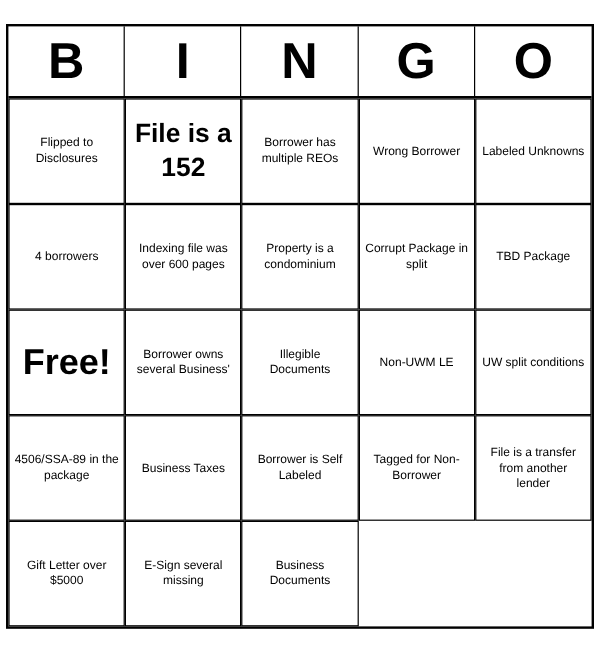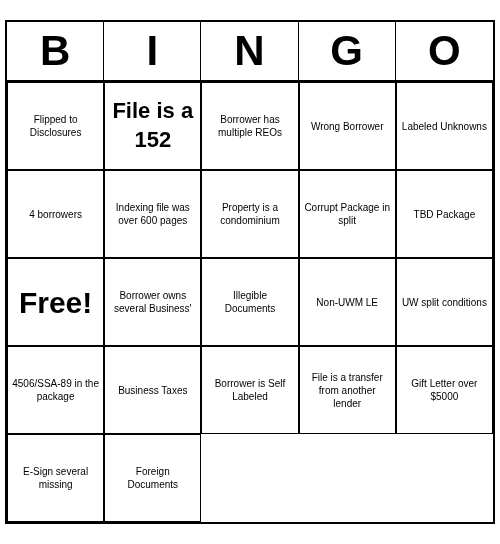--- a/index.html
+++ b/index.html
@@ -116,25 +116,28 @@
       <div class="bingo-cell">
         <span>4506/SSA-89 in the package</span>
       </div>
       <div class="bingo-cell">
         <span>Business Taxes</span>
       </div>
       <div class="bingo-cell">
         <span>Borrower is Self Labeled</span>
       </div>
       <div class="bingo-cell">
+        <span>Tagged for Non-Borrower</span>
+      </div>
+      <div class="bingo-cell">
         <span>File is a transfer from another lender</span>
       </div>
       <div class="bingo-cell">
         <span>Gift Letter over $5000</span>
       </div>
       <div class="bingo-cell">
         <span>E-Sign several missing</span>
       </div>
       <div class="bingo-cell">
-        <span>Foreign Documents</span>
+        <span>Business Documents</span>
       </div>
     </div>
 </div>
 
 </body></html>

